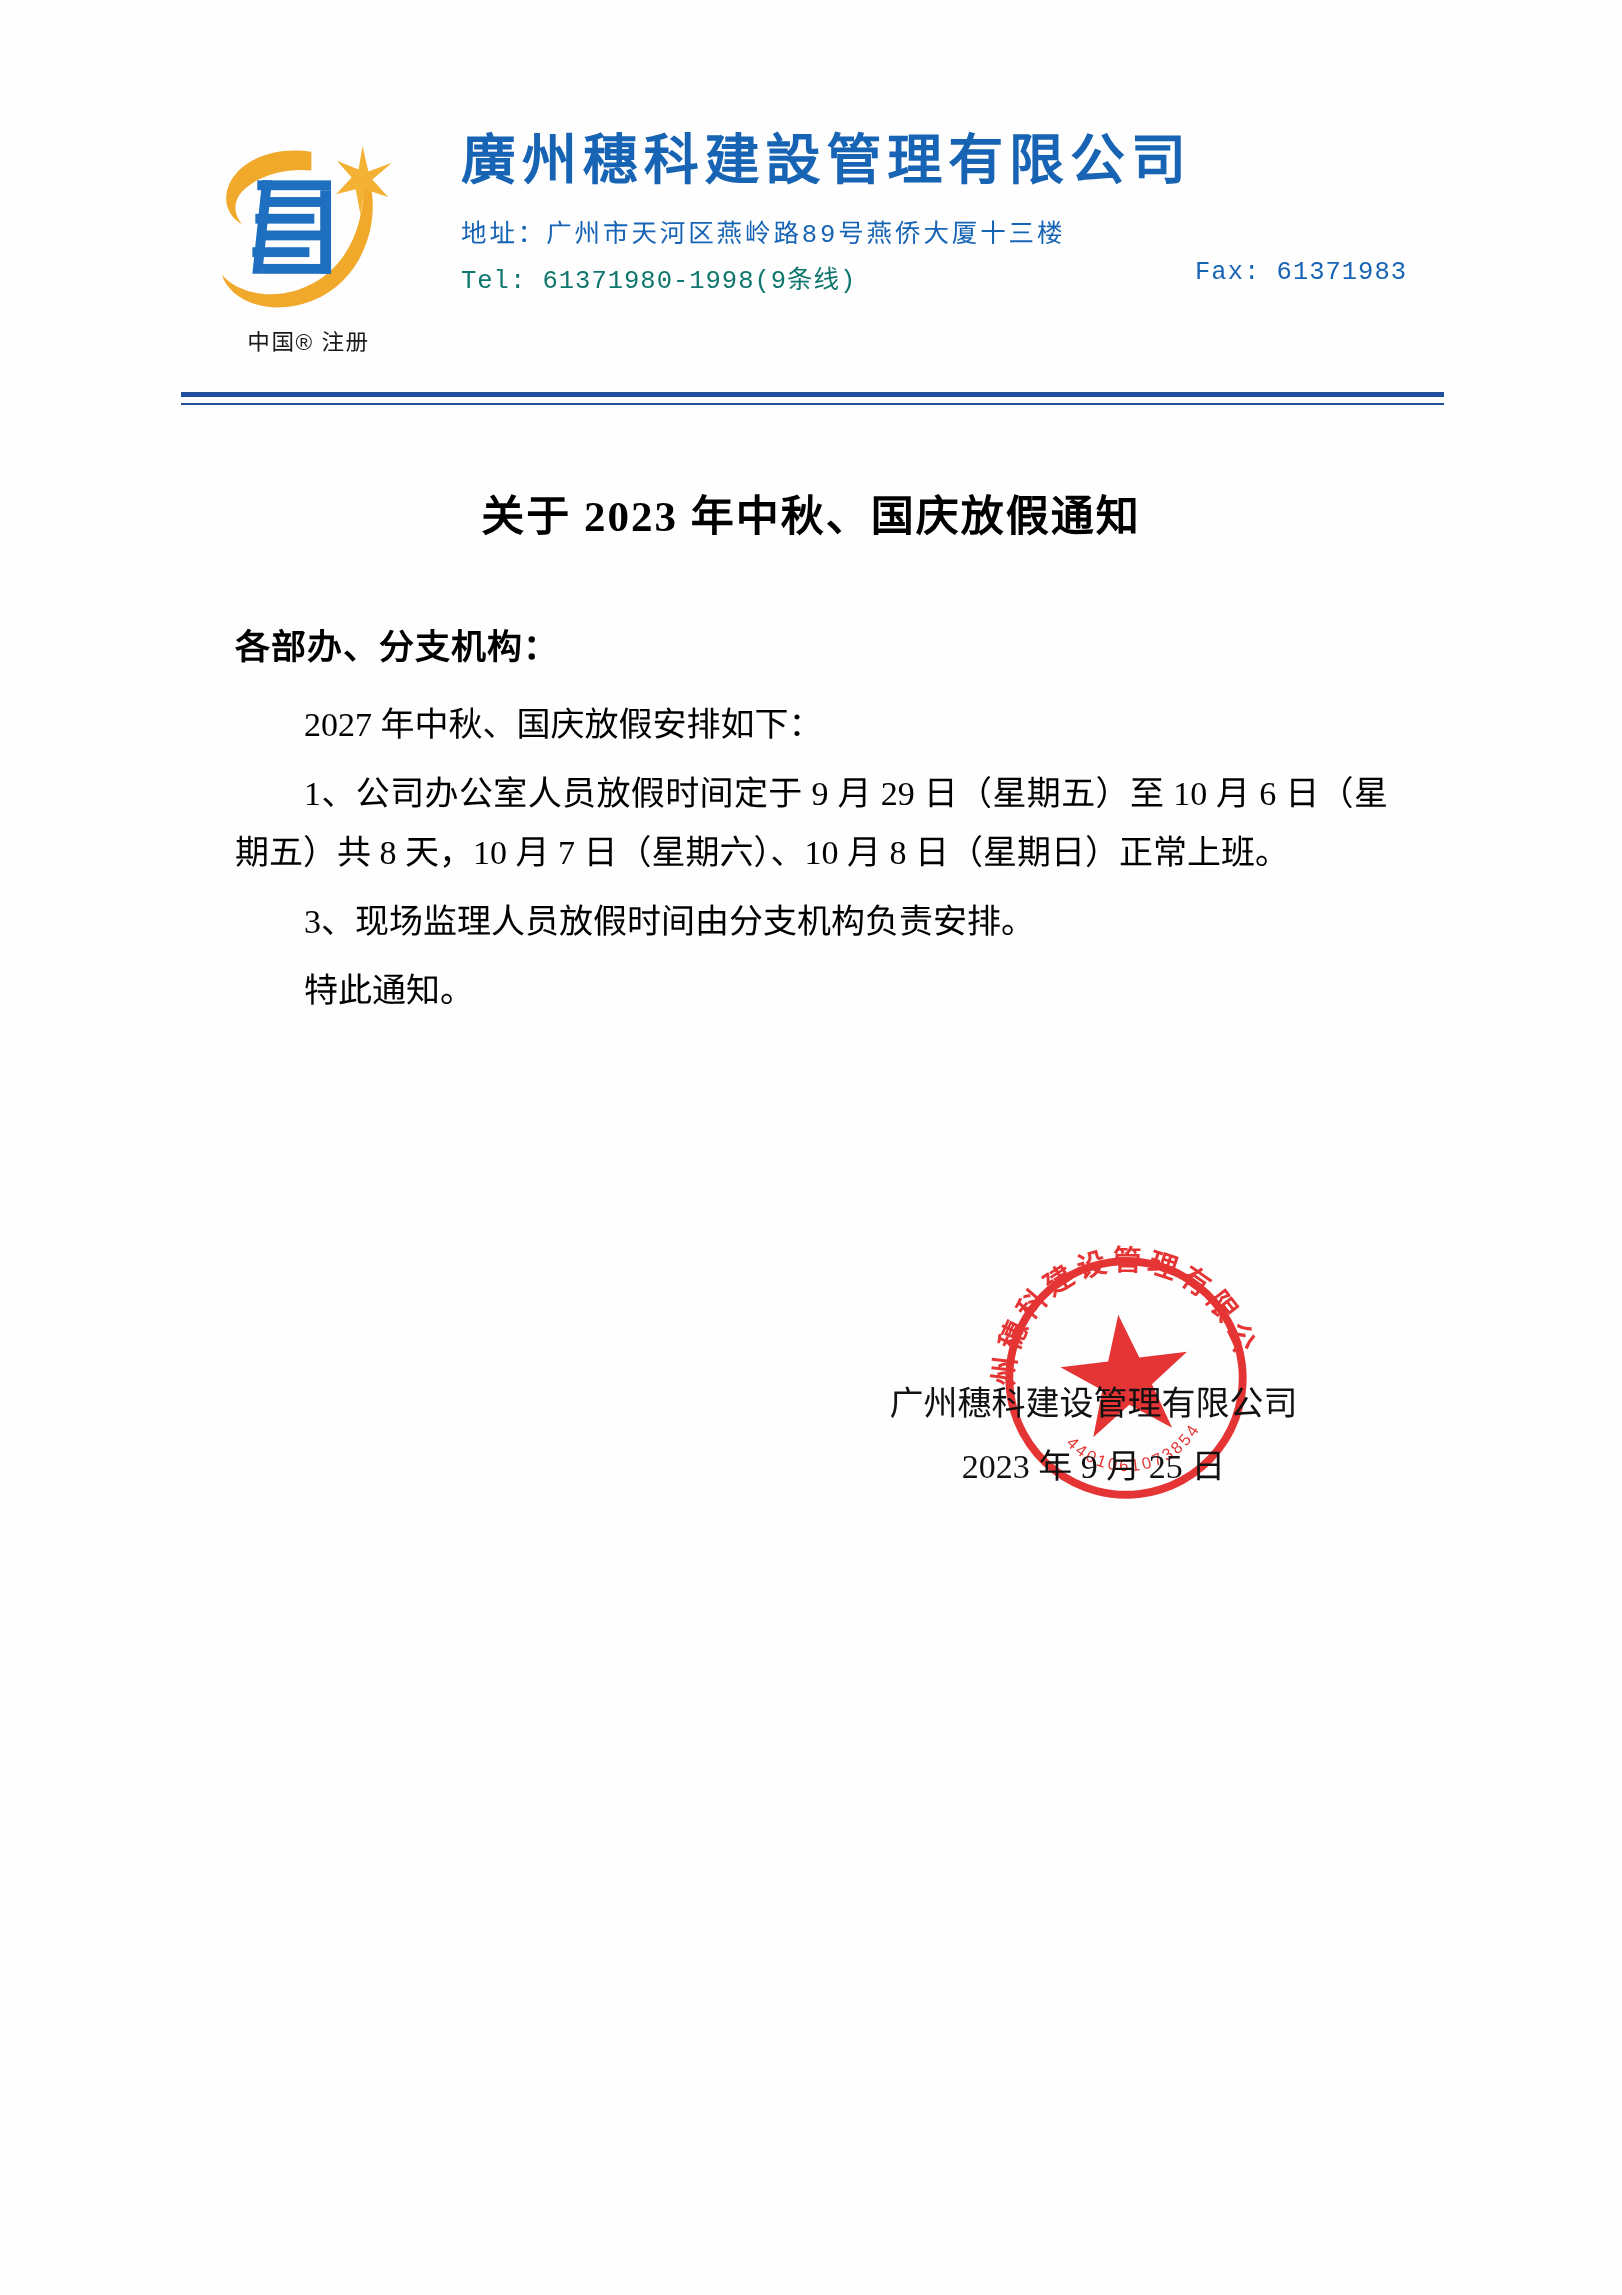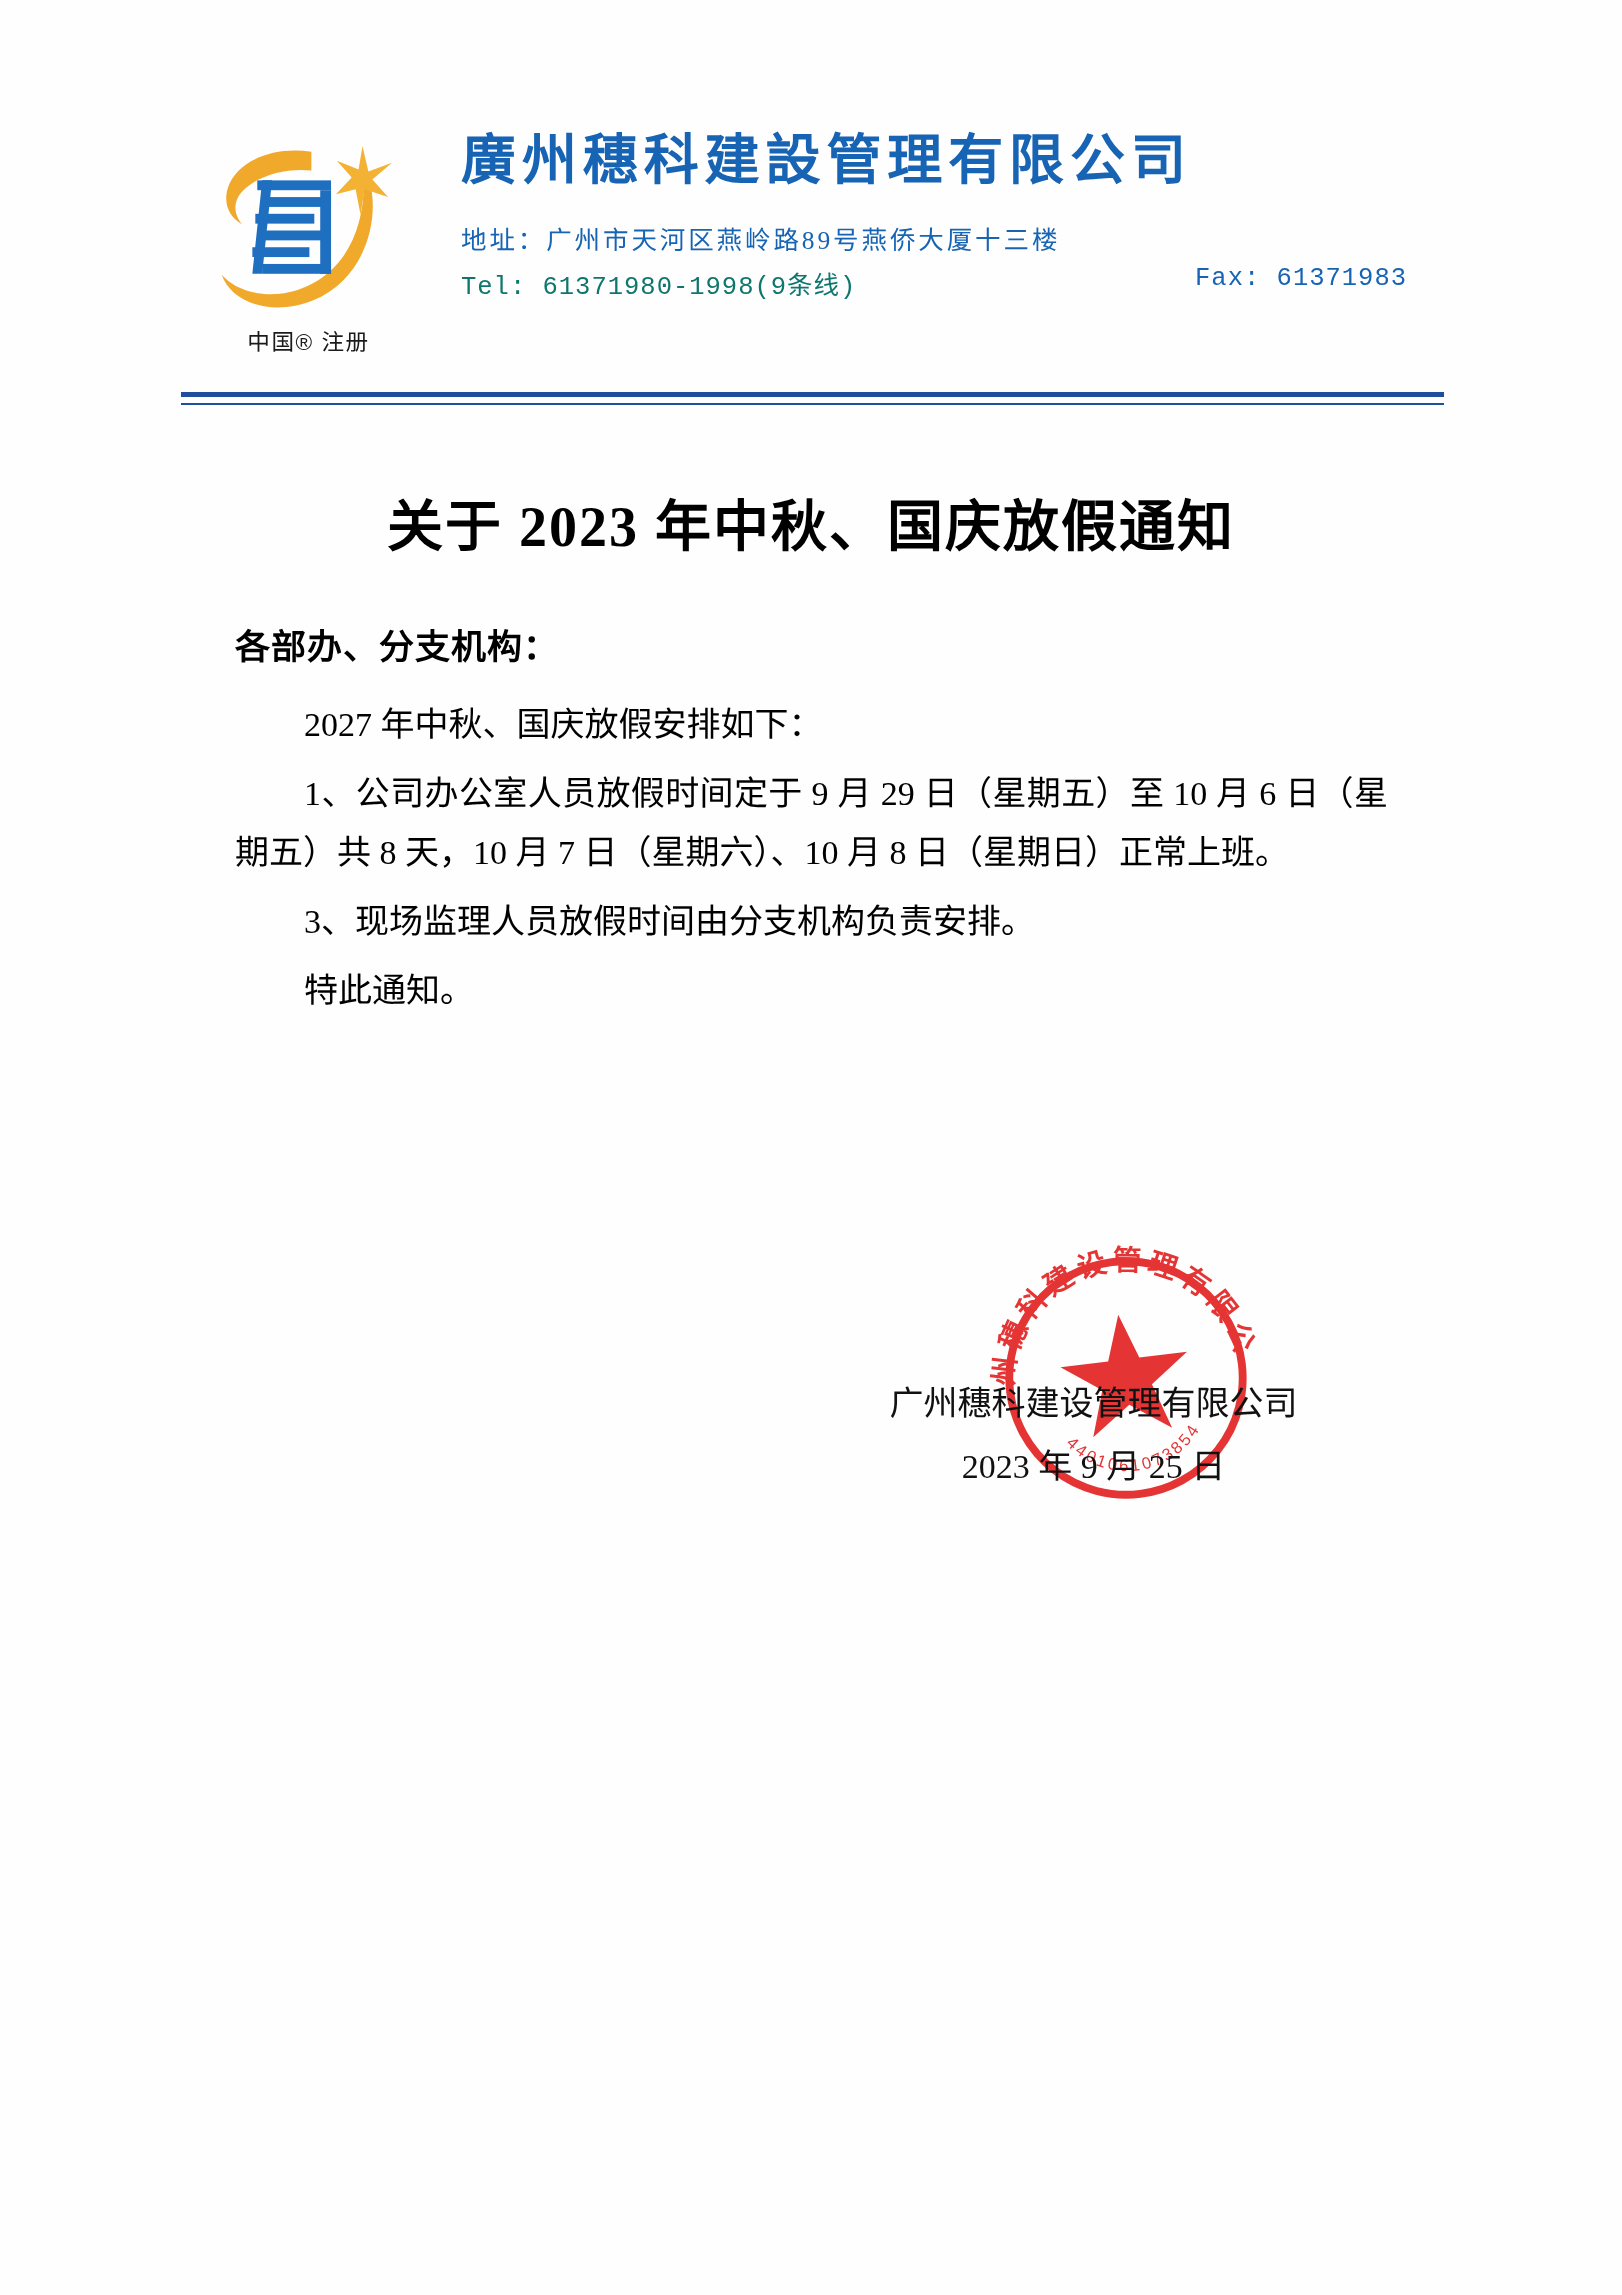--- a/index.html
+++ b/index.html
@@ -70,26 +70,26 @@
   .company-name {
     font-family: "Liberation Sans", sans-serif;
     font-weight: bold;
     font-size: 55px;
     color: #1864b4;
     letter-spacing: 5.9px;
     white-space: nowrap;
     line-height: 1.35;
   }
   .company-addr {
-    font-family: Liberation Serif, serif;
+    font-family: Liberation Mono, monospace;
     font-size: 25.5px;
     color: #1864b4;
     letter-spacing: 2.9px;
     white-space: nowrap;
-    margin-top: 22px;
+    margin-top: 15px;
   }
   .contact-row {
     position: relative;
     margin-top: 7.8px;
     height: 34px;
     width: 956px;
   }
   .contact-tel {
     position: absolute;
     left: 0;
@@ -130,21 +130,21 @@
 
   
   .doc-title {
     position: absolute;
     left: 0;
     top: 481px;
     width: 1622px;
     text-align: center;
     font-family: "Liberation Serif", serif;
     font-weight: bold;
-    font-size: 56px;
+    font-size: 43px;
     letter-spacing: 2px;
     color: #000;
   }
   .salutation {
     position: absolute;
     left: 235px;
     top: 618px;
     font-family: "Liberation Serif", serif;
     font-weight: bold;
     font-size: 35px;

